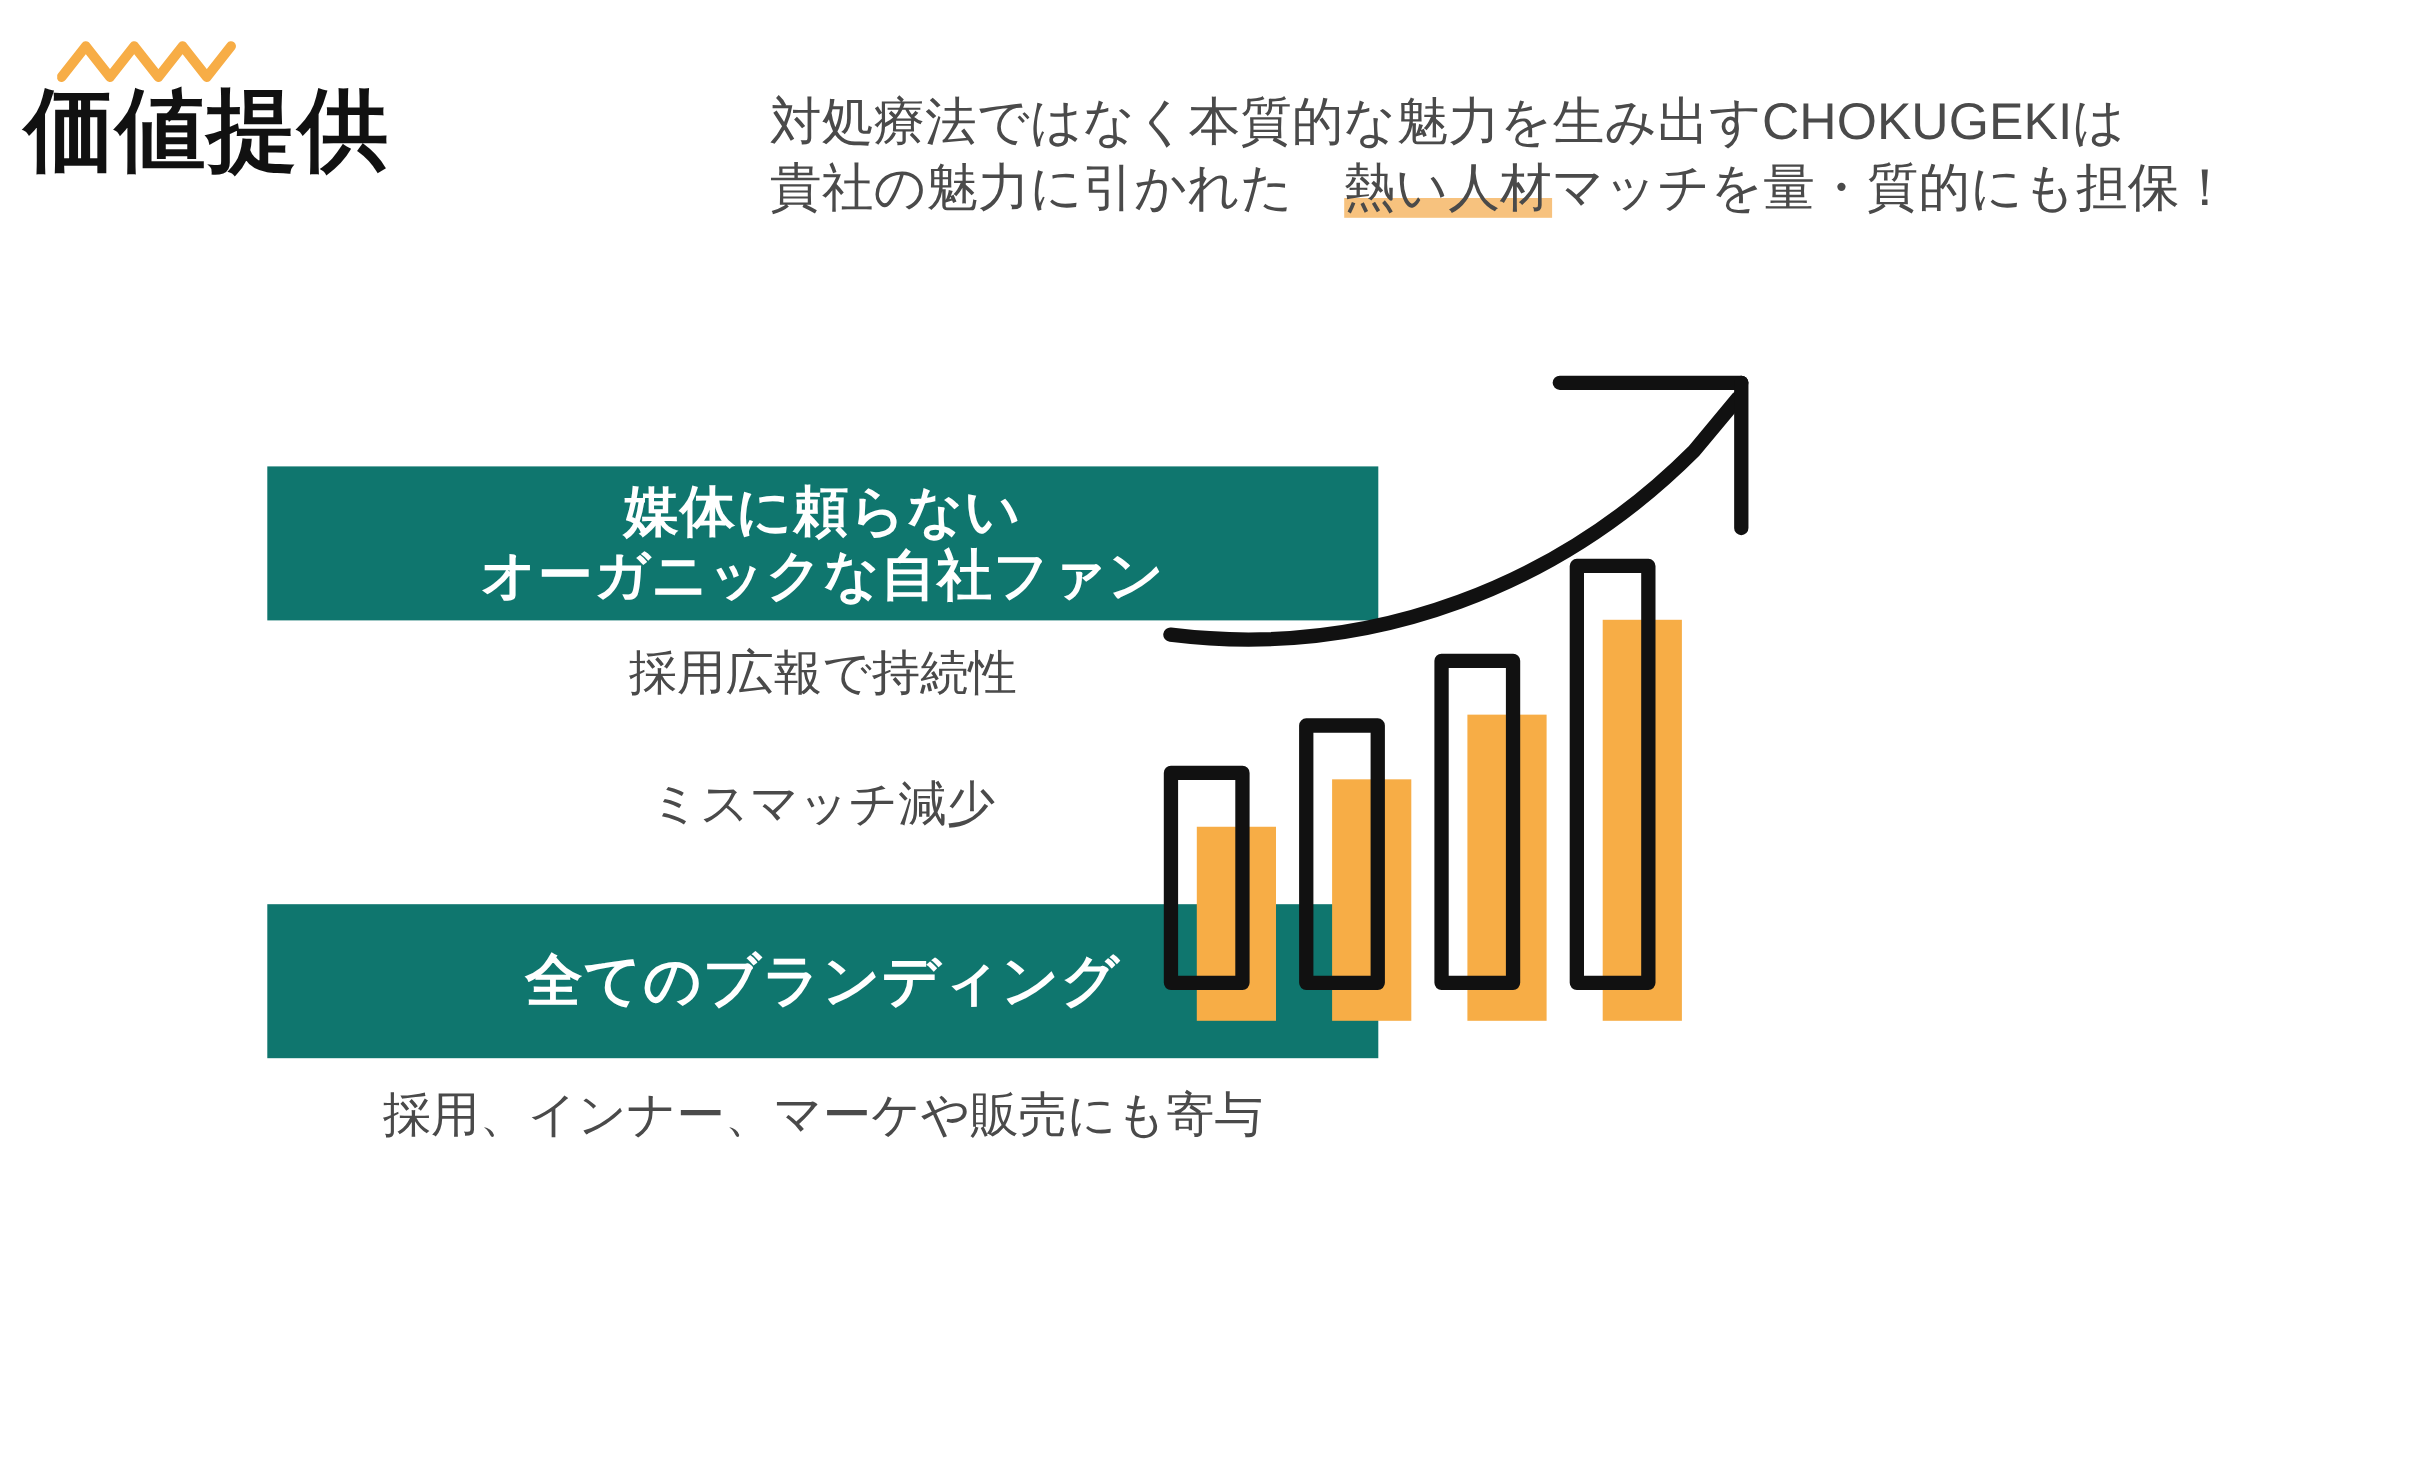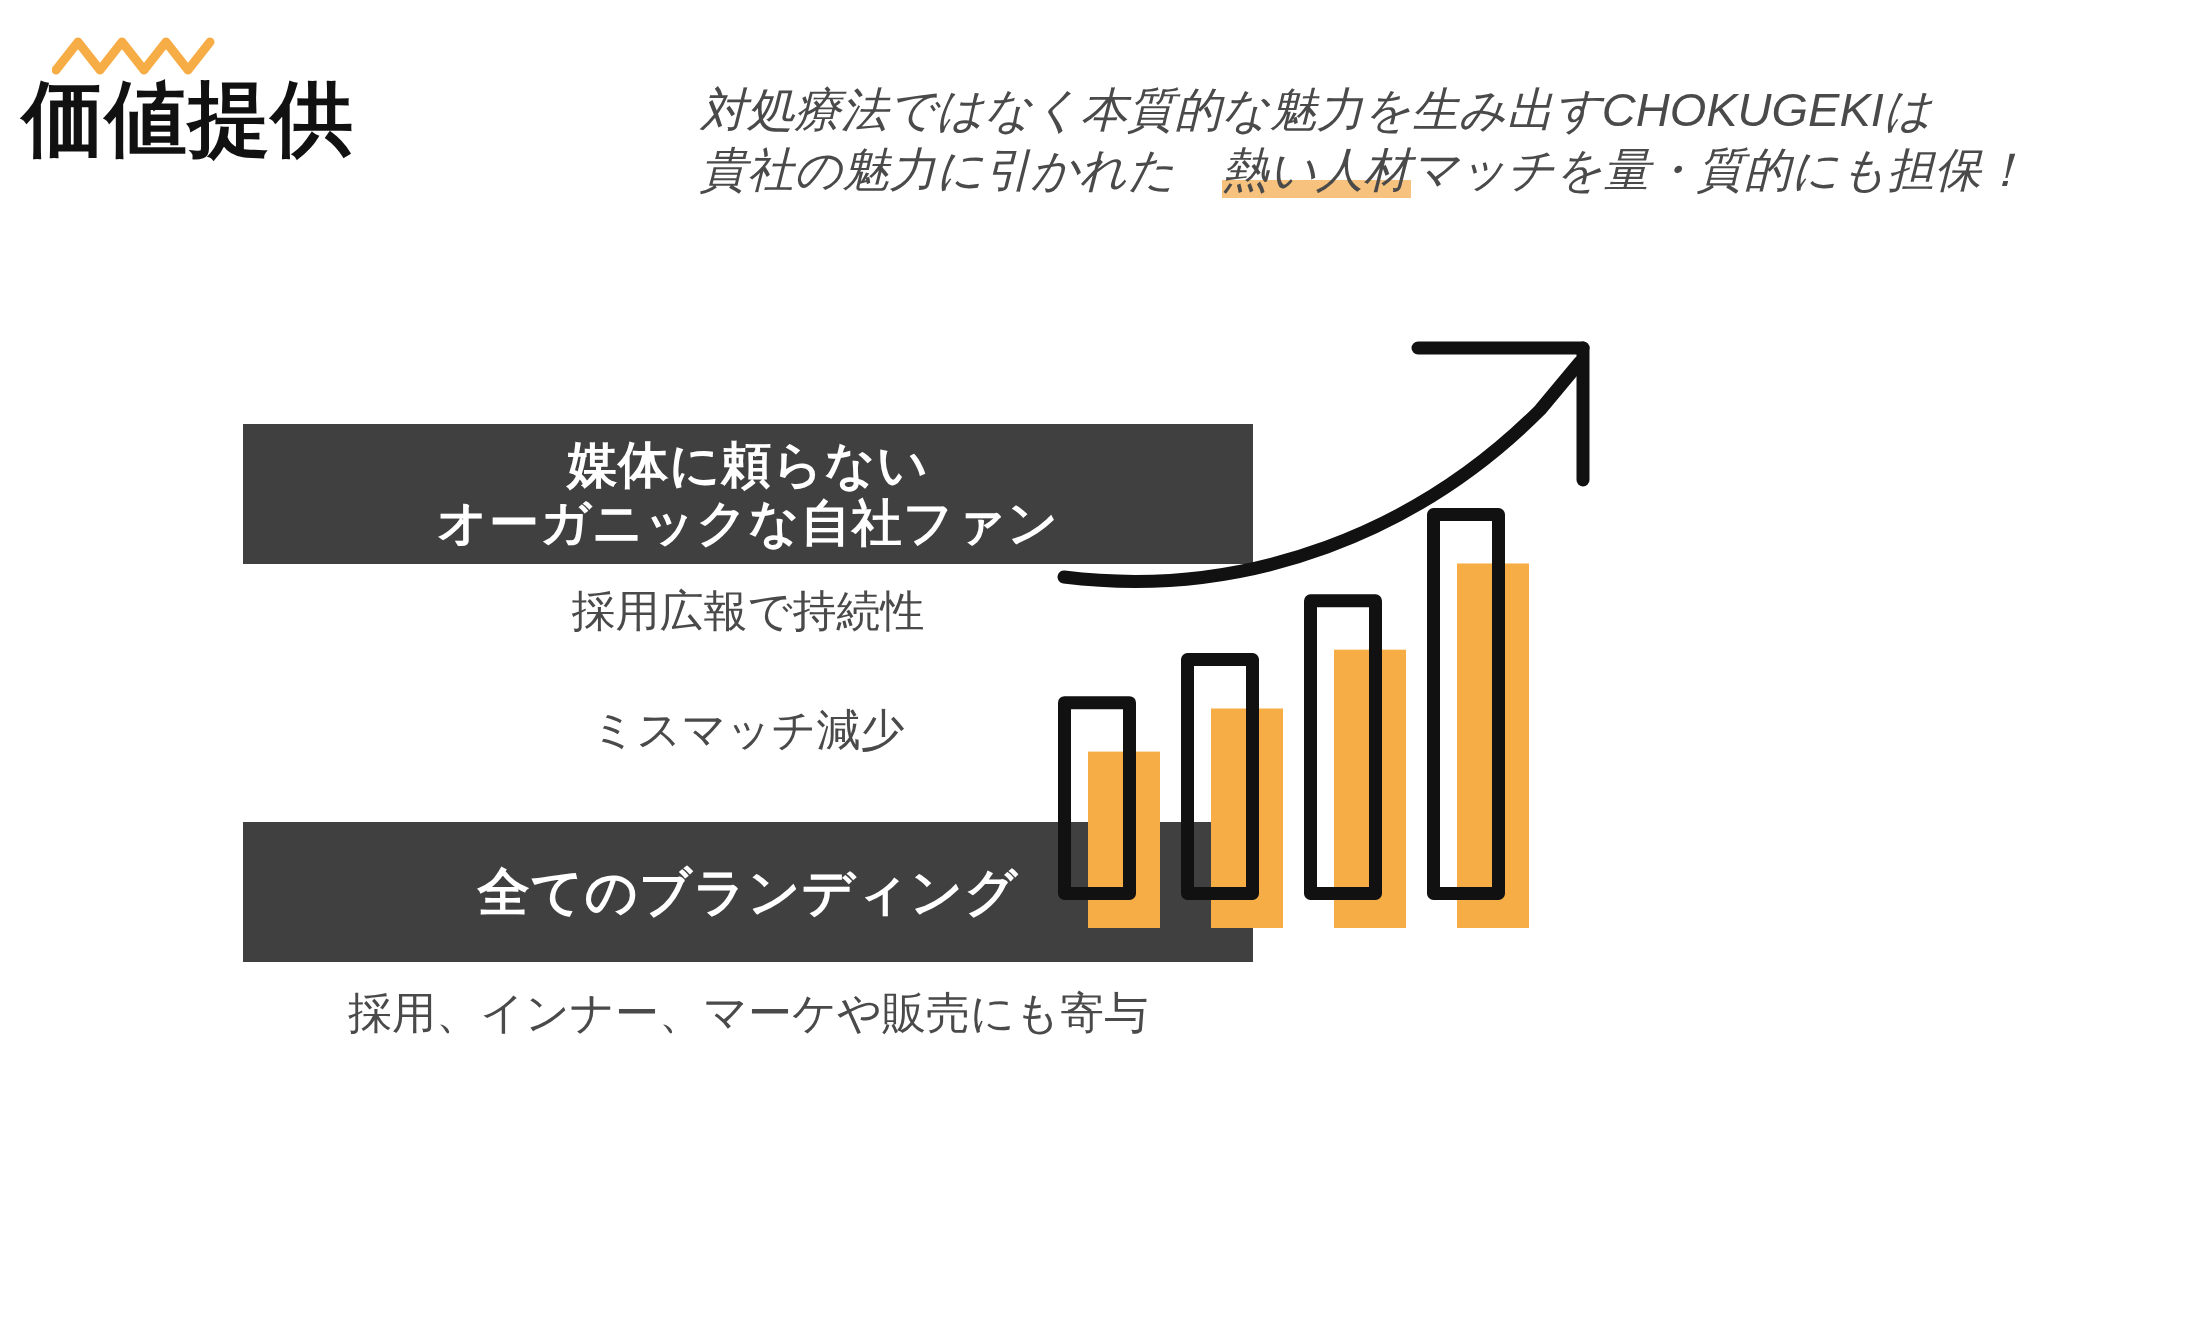--- a/index.html
+++ b/index.html
@@ -45,21 +45,21 @@
     position: absolute;
     left: 700px;
     top: 80px;
     width: 1480px;
     font-size: 47px;
     line-height: 1.28;
     color: #4a4a4a;
     font-weight: 400;
     white-space: nowrap;
   }
-  #lead .line { display: block; position: relative; font-style: italic; }
+  #lead .line { display: block; position: relative; }
   #lead .hl {
     position: relative;
     display: inline-block;
     z-index: 1;
     margin-left: 46px;
   }
   #lead .hl::before {
     content: "";
     position: absolute;
     left: 0;
@@ -72,21 +72,21 @@
 
   
   #cards {
     position: absolute;
     left: 243px;
     top: 424px;
     width: 1010px;
   }
   .card { position: relative; }
   .card-band {
-    background: #404040;
+    background: #0f766e;
     color: #ffffff;
     font-weight: 700;
     text-align: center;
     display: flex;
     flex-direction: column;
     align-items: center;
     justify-content: center;
     line-height: 1.16;
     letter-spacing: 1px;
   }

